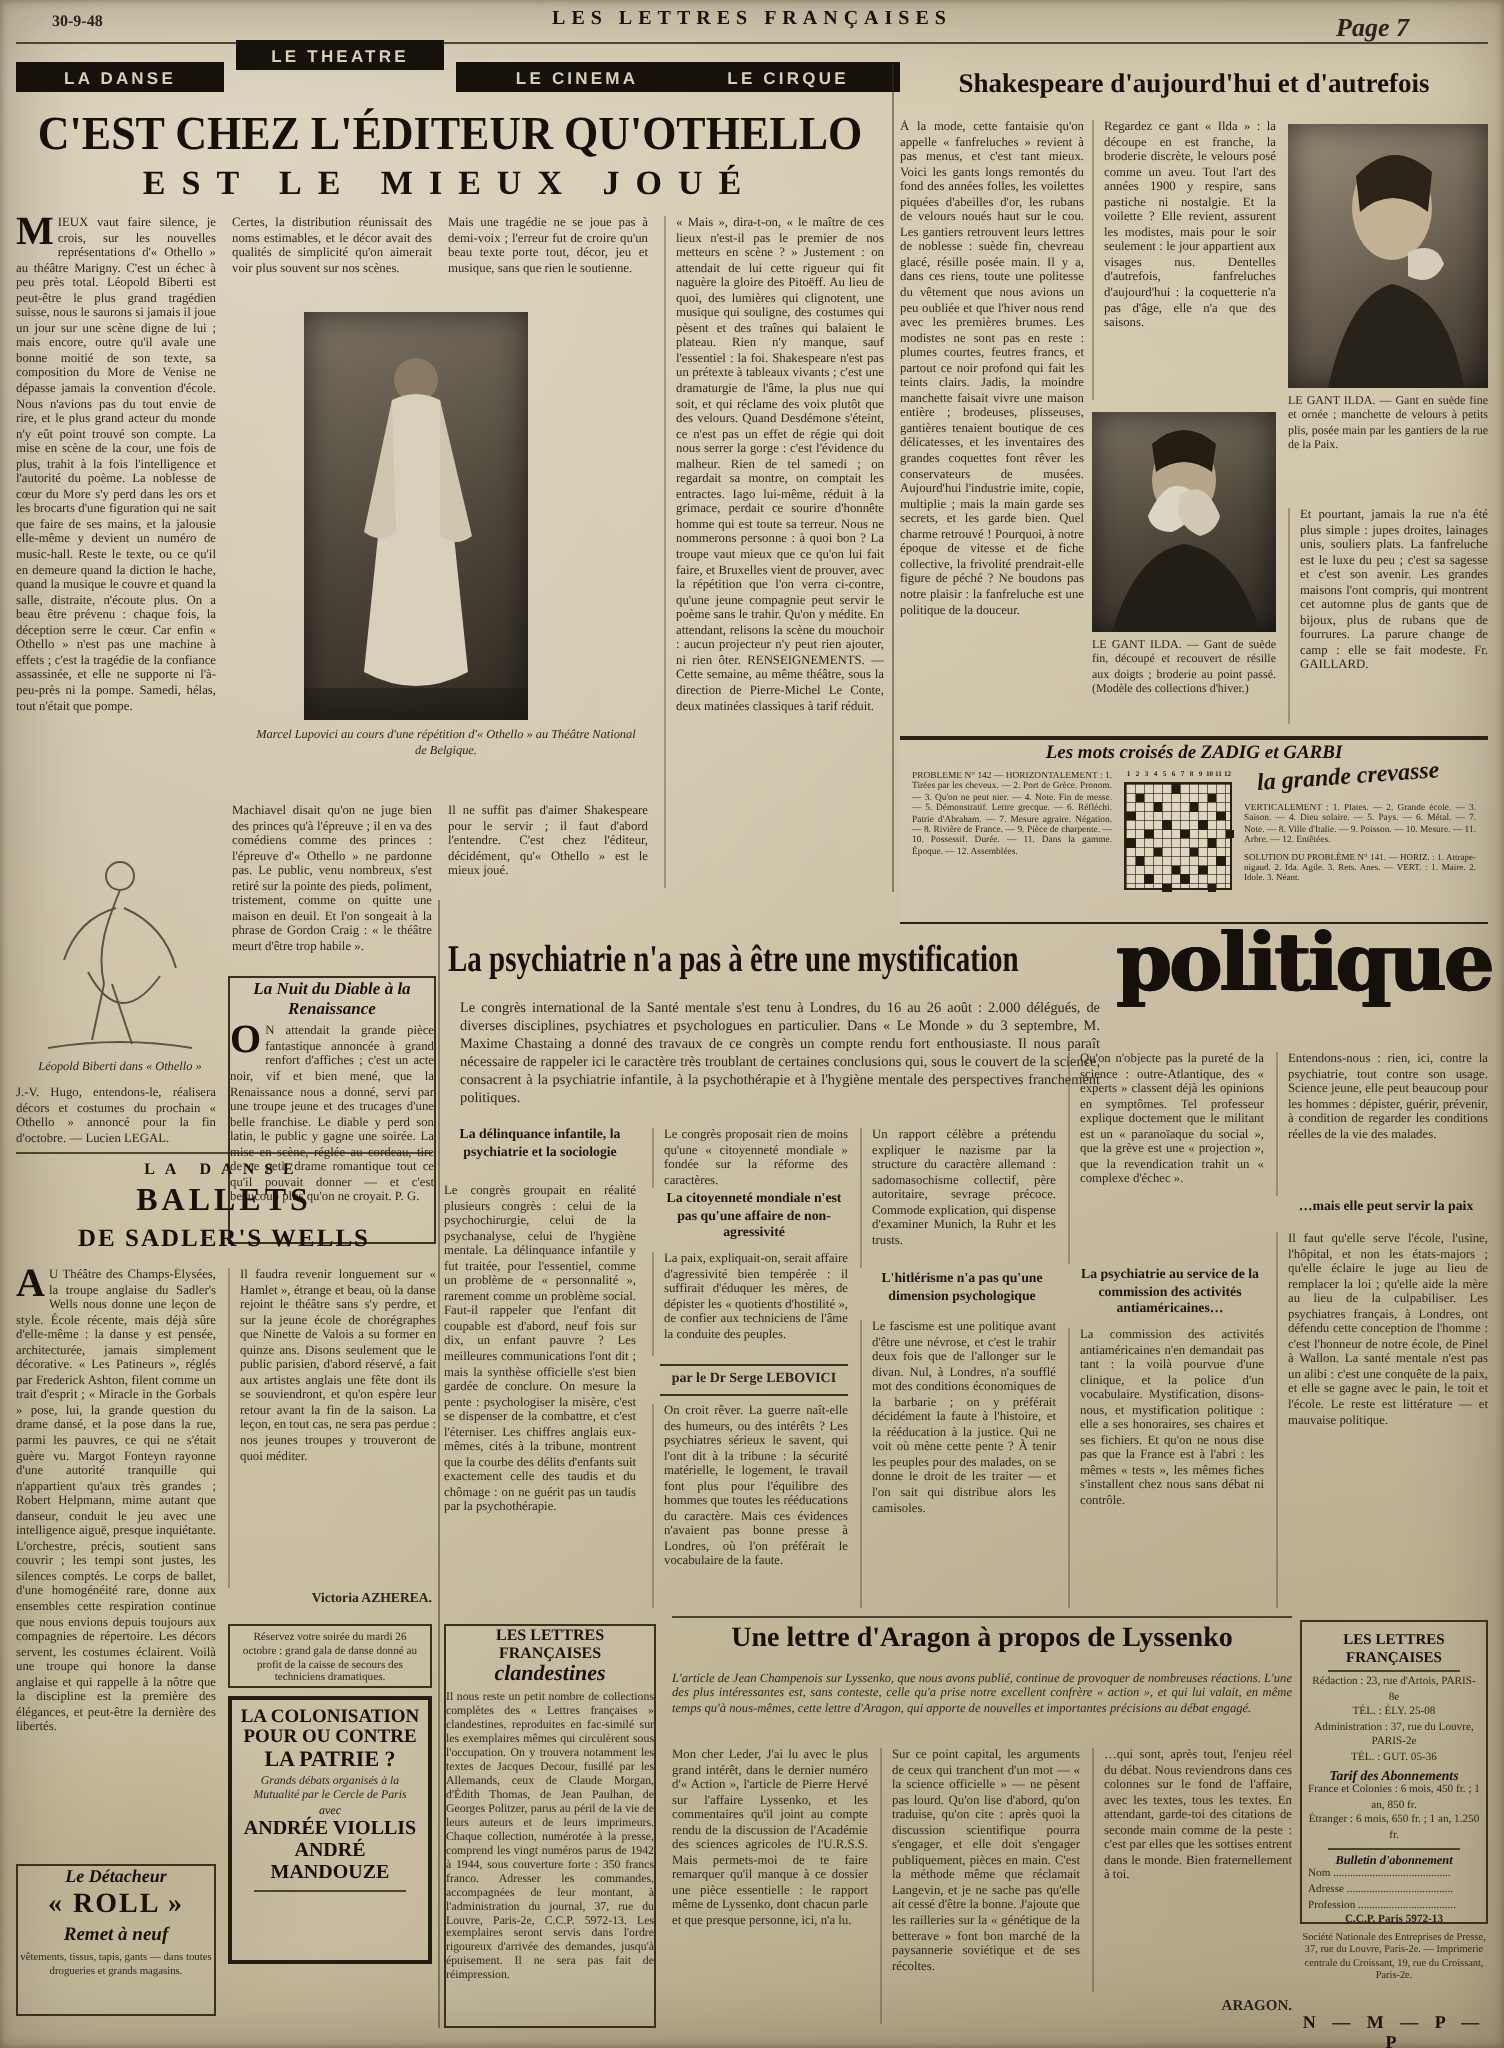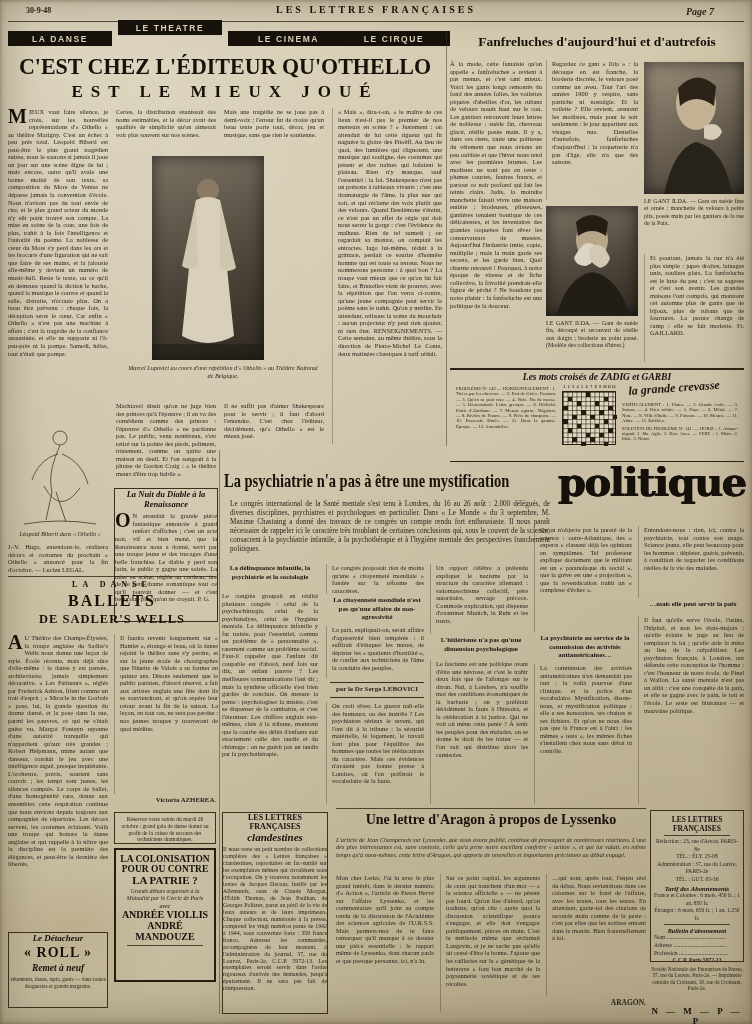--- a/index.html
+++ b/index.html
@@ -42,21 +42,21 @@
 </head>
 <body>
 
 <div id="page">
 
   <div class="abs stain" style="left:620px;top:40px;width:160px;height:120px;background:radial-gradient(ellipse,rgba(120,90,40,.14),transparent 70%);"></div>
   <div class="abs stain" style="left:-30px;top:860px;width:200px;height:160px;background:radial-gradient(ellipse,rgba(110,80,35,.13),transparent 70%);"></div>
 
   <div class="abs" style="left:26px;top:6px;width:80px;height:12px;font-size:8px;font-weight:bold;">30-9-48</div>
   <div class="abs hl" style="left:256px;top:4px;width:240px;height:14px;font-size:10px;letter-spacing:3px;">LES LETTRES FRANÇAISES</div>
-  <div class="abs" style="left:668px;top:6px;width:64px;height:12px;font-size:10px;font-style:italic;font-weight:bold;text-align:center;">Page 7</div>
+  <div class="abs" style="left:668px;top:6px;width:64px;height:12px;font-size:13px;font-style:italic;font-weight:bold;text-align:left;">Page 7</div>
   <div class="abs hline" style="left:8px;top:21px;width:736px;border-top-width:1.5px;"></div>
 
   <div class="abs tab" style="left:8px;top:31px;width:104px;height:15px;">LA DANSE</div>
   <div class="abs tab" style="left:118px;top:20px;width:104px;height:15px;">LE THEATRE</div>
   <div class="abs tab" style="left:228px;top:31px;width:121px;height:15px;">LE CINEMA</div>
   <div class="abs tab" style="left:338px;top:31px;width:112px;height:15px;">LE CIRQUE</div>
 
   <div class="abs vline" style="left:446px;top:32px;height:414px;"></div>
   <div class="abs vline" style="left:219px;top:450px;height:564px;"></div>
 
@@ -137,21 +137,21 @@
     <div class="hl" style="font-size:9.5px;font-style:italic;">Remet à neuf</div>
     <div class="capj" style="text-align:center;margin-top:3px;font-size:5.4px;">vêtements, tissus, tapis, gants — dans toutes drogueries et grands magasins.</div>
   </div>
 
   <div class="abs box" style="left:222px;top:812px;width:106px;height:202px;">
     <div class="hl" style="font-size:8px;">LES LETTRES FRANÇAISES</div>
     <div class="hl" style="font-size:11px;font-style:italic;margin-bottom:3px;">clandestines</div>
     <div class="bt sm" style="height:158px;">Il nous reste un petit nombre de collections complètes des « Lettres françaises » clandestines, reproduites en fac-similé sur les exemplaires mêmes qui circulèrent sous l'occupation. On y trouvera notamment les textes de Jacques Decour, fusillé par les Allemands, ceux de Claude Morgan, d'Édith Thomas, de Jean Paulhan, de Georges Politzer, parus au péril de la vie de leurs auteurs et de leurs imprimeurs. Chaque collection, numérotée à la presse, comprend les vingt numéros parus de 1942 à 1944, sous couverture forte : 350 francs franco. Adresser les commandes, accompagnées de leur montant, à l'administration du journal, 37, rue du Louvre, Paris-2e, C.C.P. 5972-13. Les exemplaires seront servis dans l'ordre rigoureux d'arrivée des demandes, jusqu'à épuisement. Il ne sera pas fait de réimpression.</div>
   </div>
 
-  <div class="abs hl" style="left:450px;top:34px;width:294px;height:22px;font-size:13.5px;">Fanfreluches d'aujourd'hui et d'autrefois</div>
+  <div class="abs hl" style="left:450px;top:34px;width:294px;height:22px;font-size:13.5px;">Shakespeare d'aujourd'hui et d'autrefois</div>
   <div class="abs bt" style="left:450px;top:60px;width:92px;height:302px;">À la mode, cette fantaisie qu'on appelle « fanfreluches » revient à pas menus, et c'est tant mieux. Voici les gants longs remontés du fond des années folles, les voilettes piquées d'abeilles d'or, les rubans de velours noués haut sur le cou. Les gantiers retrouvent leurs lettres de noblesse : suède fin, chevreau glacé, résille posée main. Il y a, dans ces riens, toute une politesse du vêtement que nous avions un peu oubliée et que l'hiver nous rend avec les premières brumes. Les modistes ne sont pas en reste : plumes courtes, feutres francs, et partout ce noir profond qui fait les teints clairs. Jadis, la moindre manchette faisait vivre une maison entière ; brodeuses, plisseuses, gantières tenaient boutique de ces délicatesses, et les inventaires des grandes coquettes font rêver les conservateurs de musées. Aujourd'hui l'industrie imite, copie, multiplie ; mais la main garde ses secrets, et les garde bien. Quel charme retrouvé ! Pourquoi, à notre époque de vitesse et de fiche collective, la frivolité prendrait-elle figure de péché ? Ne boudons pas notre plaisir : la fanfreluche est une politique de la douceur.</div>
   <div class="abs bt rl" style="left:546px;top:60px;width:92px;height:140px;">Regardez ce gant « Ilda » : la découpe en est franche, la broderie discrète, le velours posé comme un aveu. Tout l'art des années 1900 y respire, sans pastiche ni nostalgie. Et la voilette ? Elle revient, assurent les modistes, mais pour le soir seulement : le jour appartient aux visages nus. Dentelles d'autrefois, fanfreluches d'aujourd'hui : la coquetterie n'a pas d'âge, elle n'a que des saisons.</div>
 
   <div class="abs photo" style="left:644px;top:62px;width:100px;height:132px;background:linear-gradient(150deg,#9a8e79 0%,#6a6052 55%,#3a342a 100%);">
     <svg width="100%" height="100%" viewBox="0 0 100 132" preserveAspectRatio="none">
       <ellipse cx="52" cy="42" rx="20" ry="26" fill="#c3b194"></ellipse>
       <path d="M34 26 Q52 6 72 24 L70 44 Q52 30 36 44 Z" fill="#2c2318"></path>
       <path d="M20 132 Q30 86 52 80 Q80 86 88 132 Z" fill="#27221a"></path>
       <path d="M60 64 Q74 58 78 70 Q72 82 60 76 Z" fill="#d6cdb9"></path>
     </svg>

